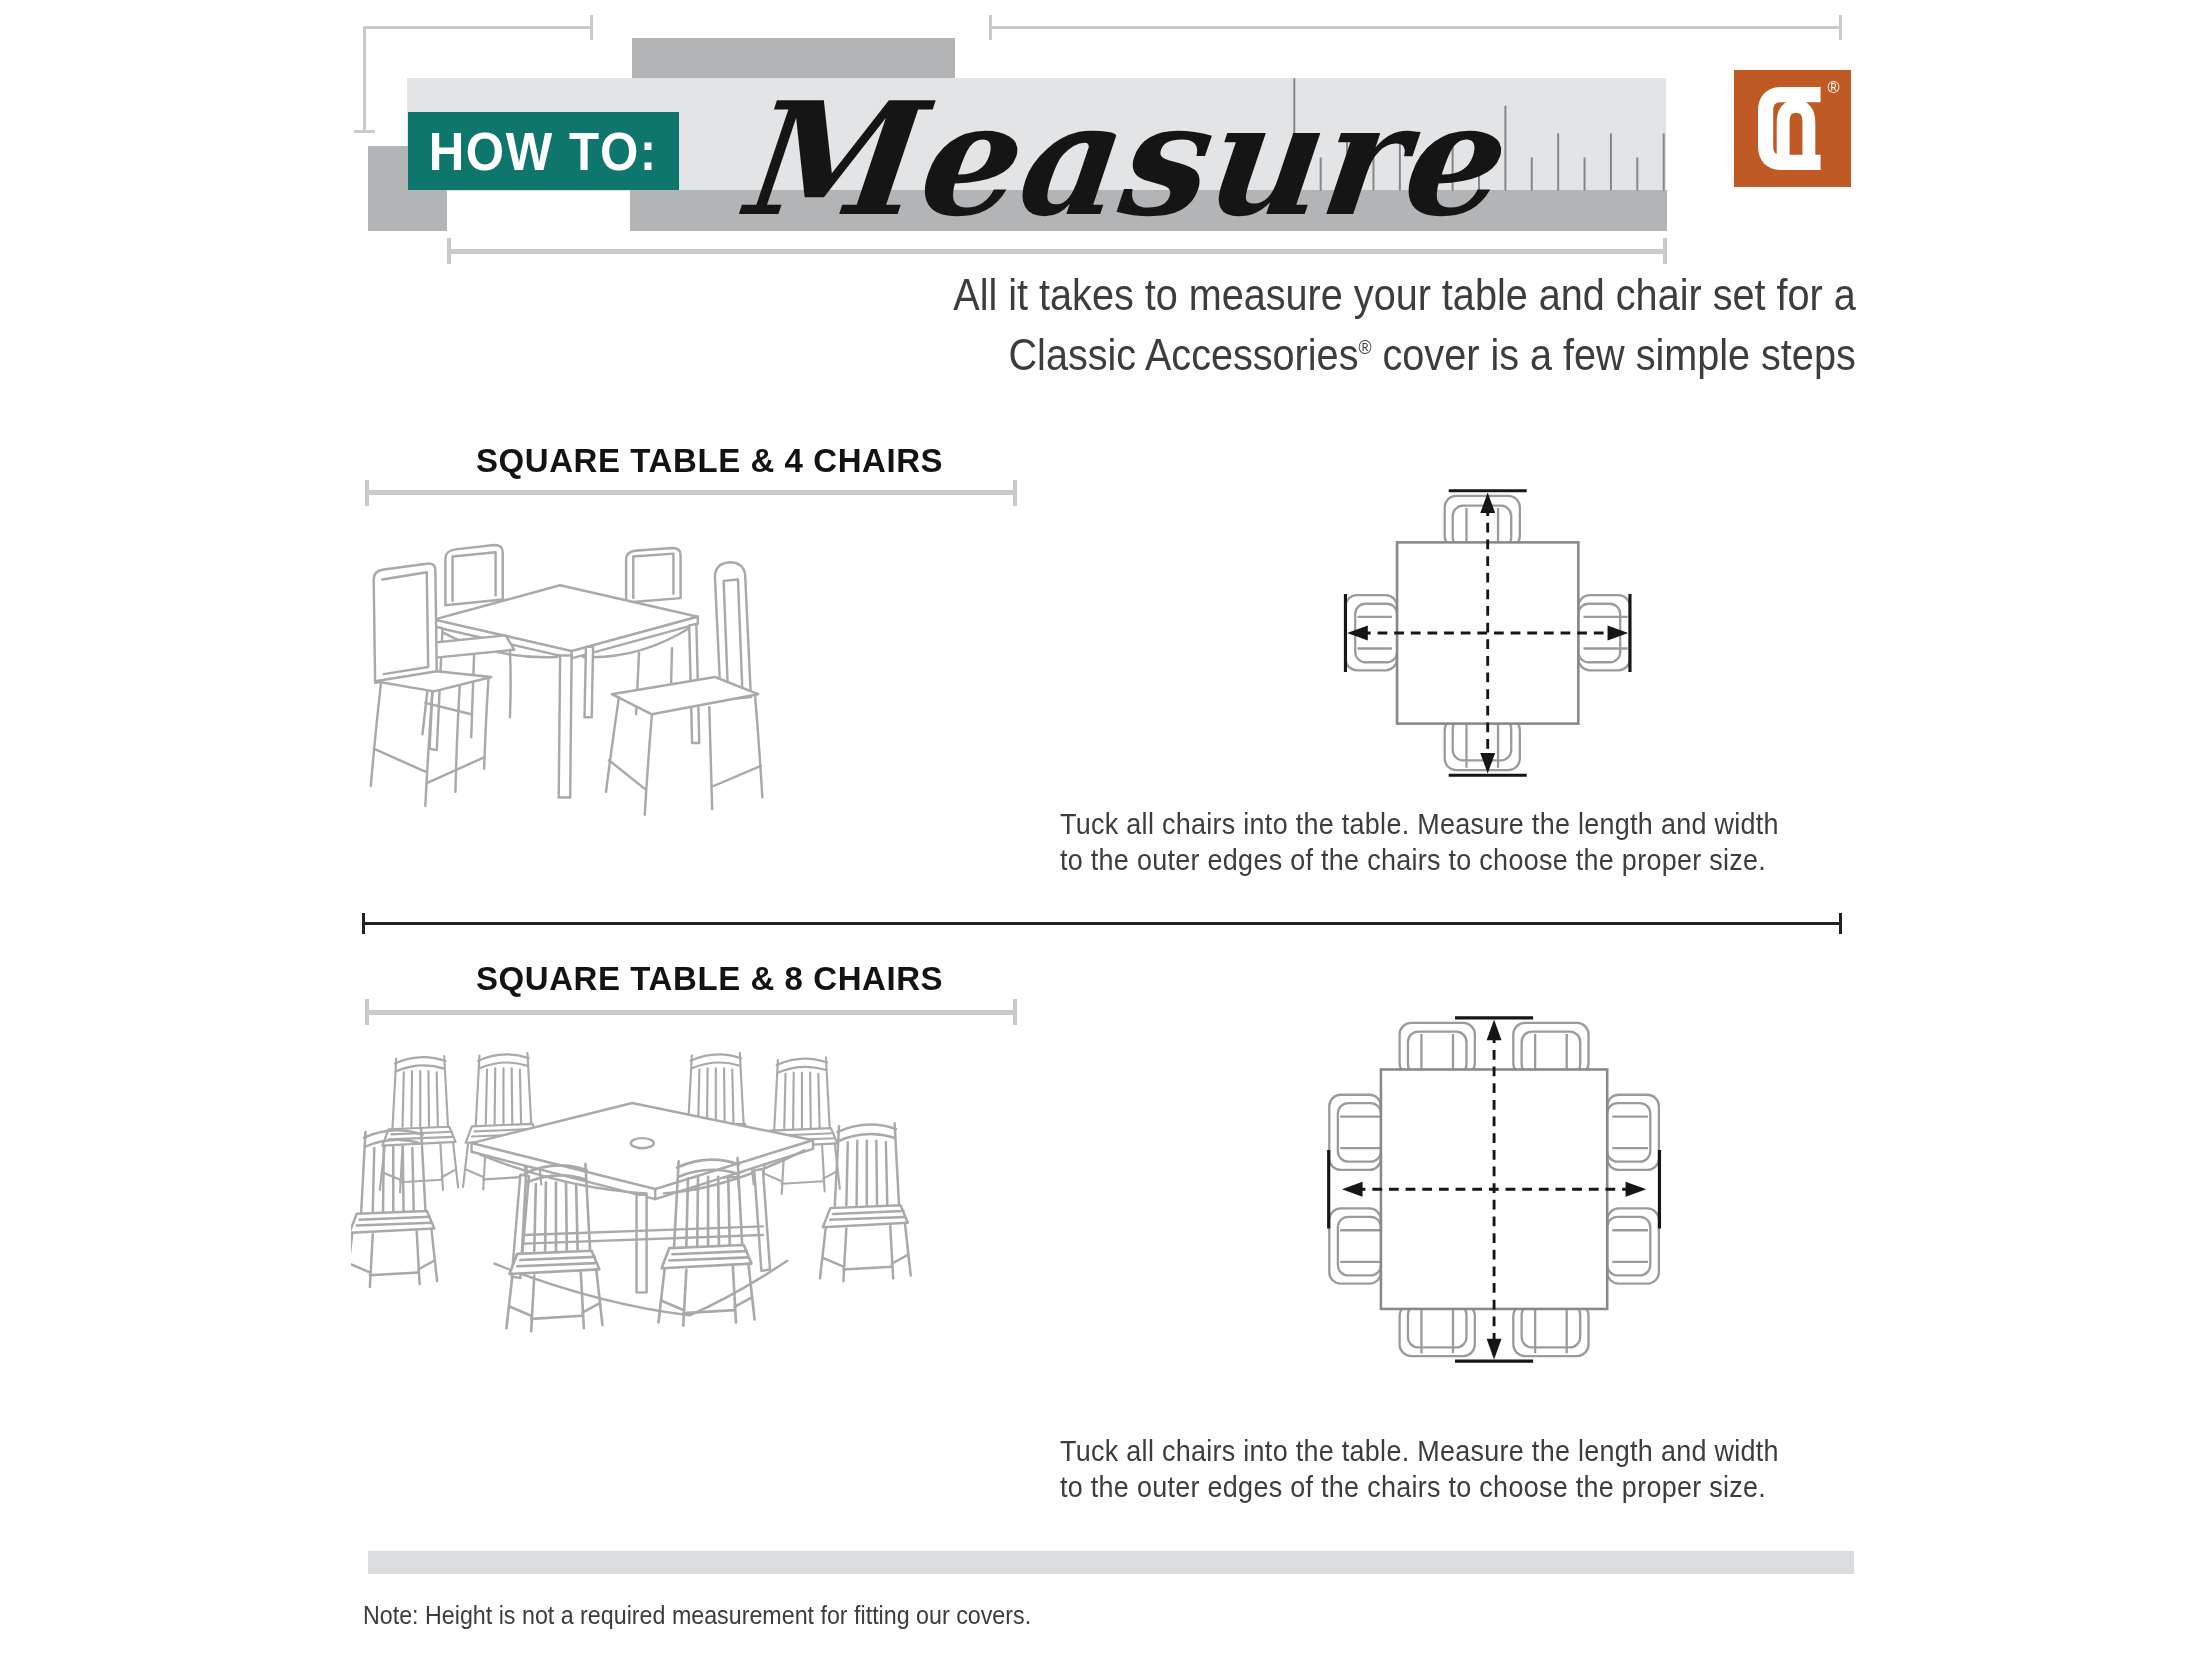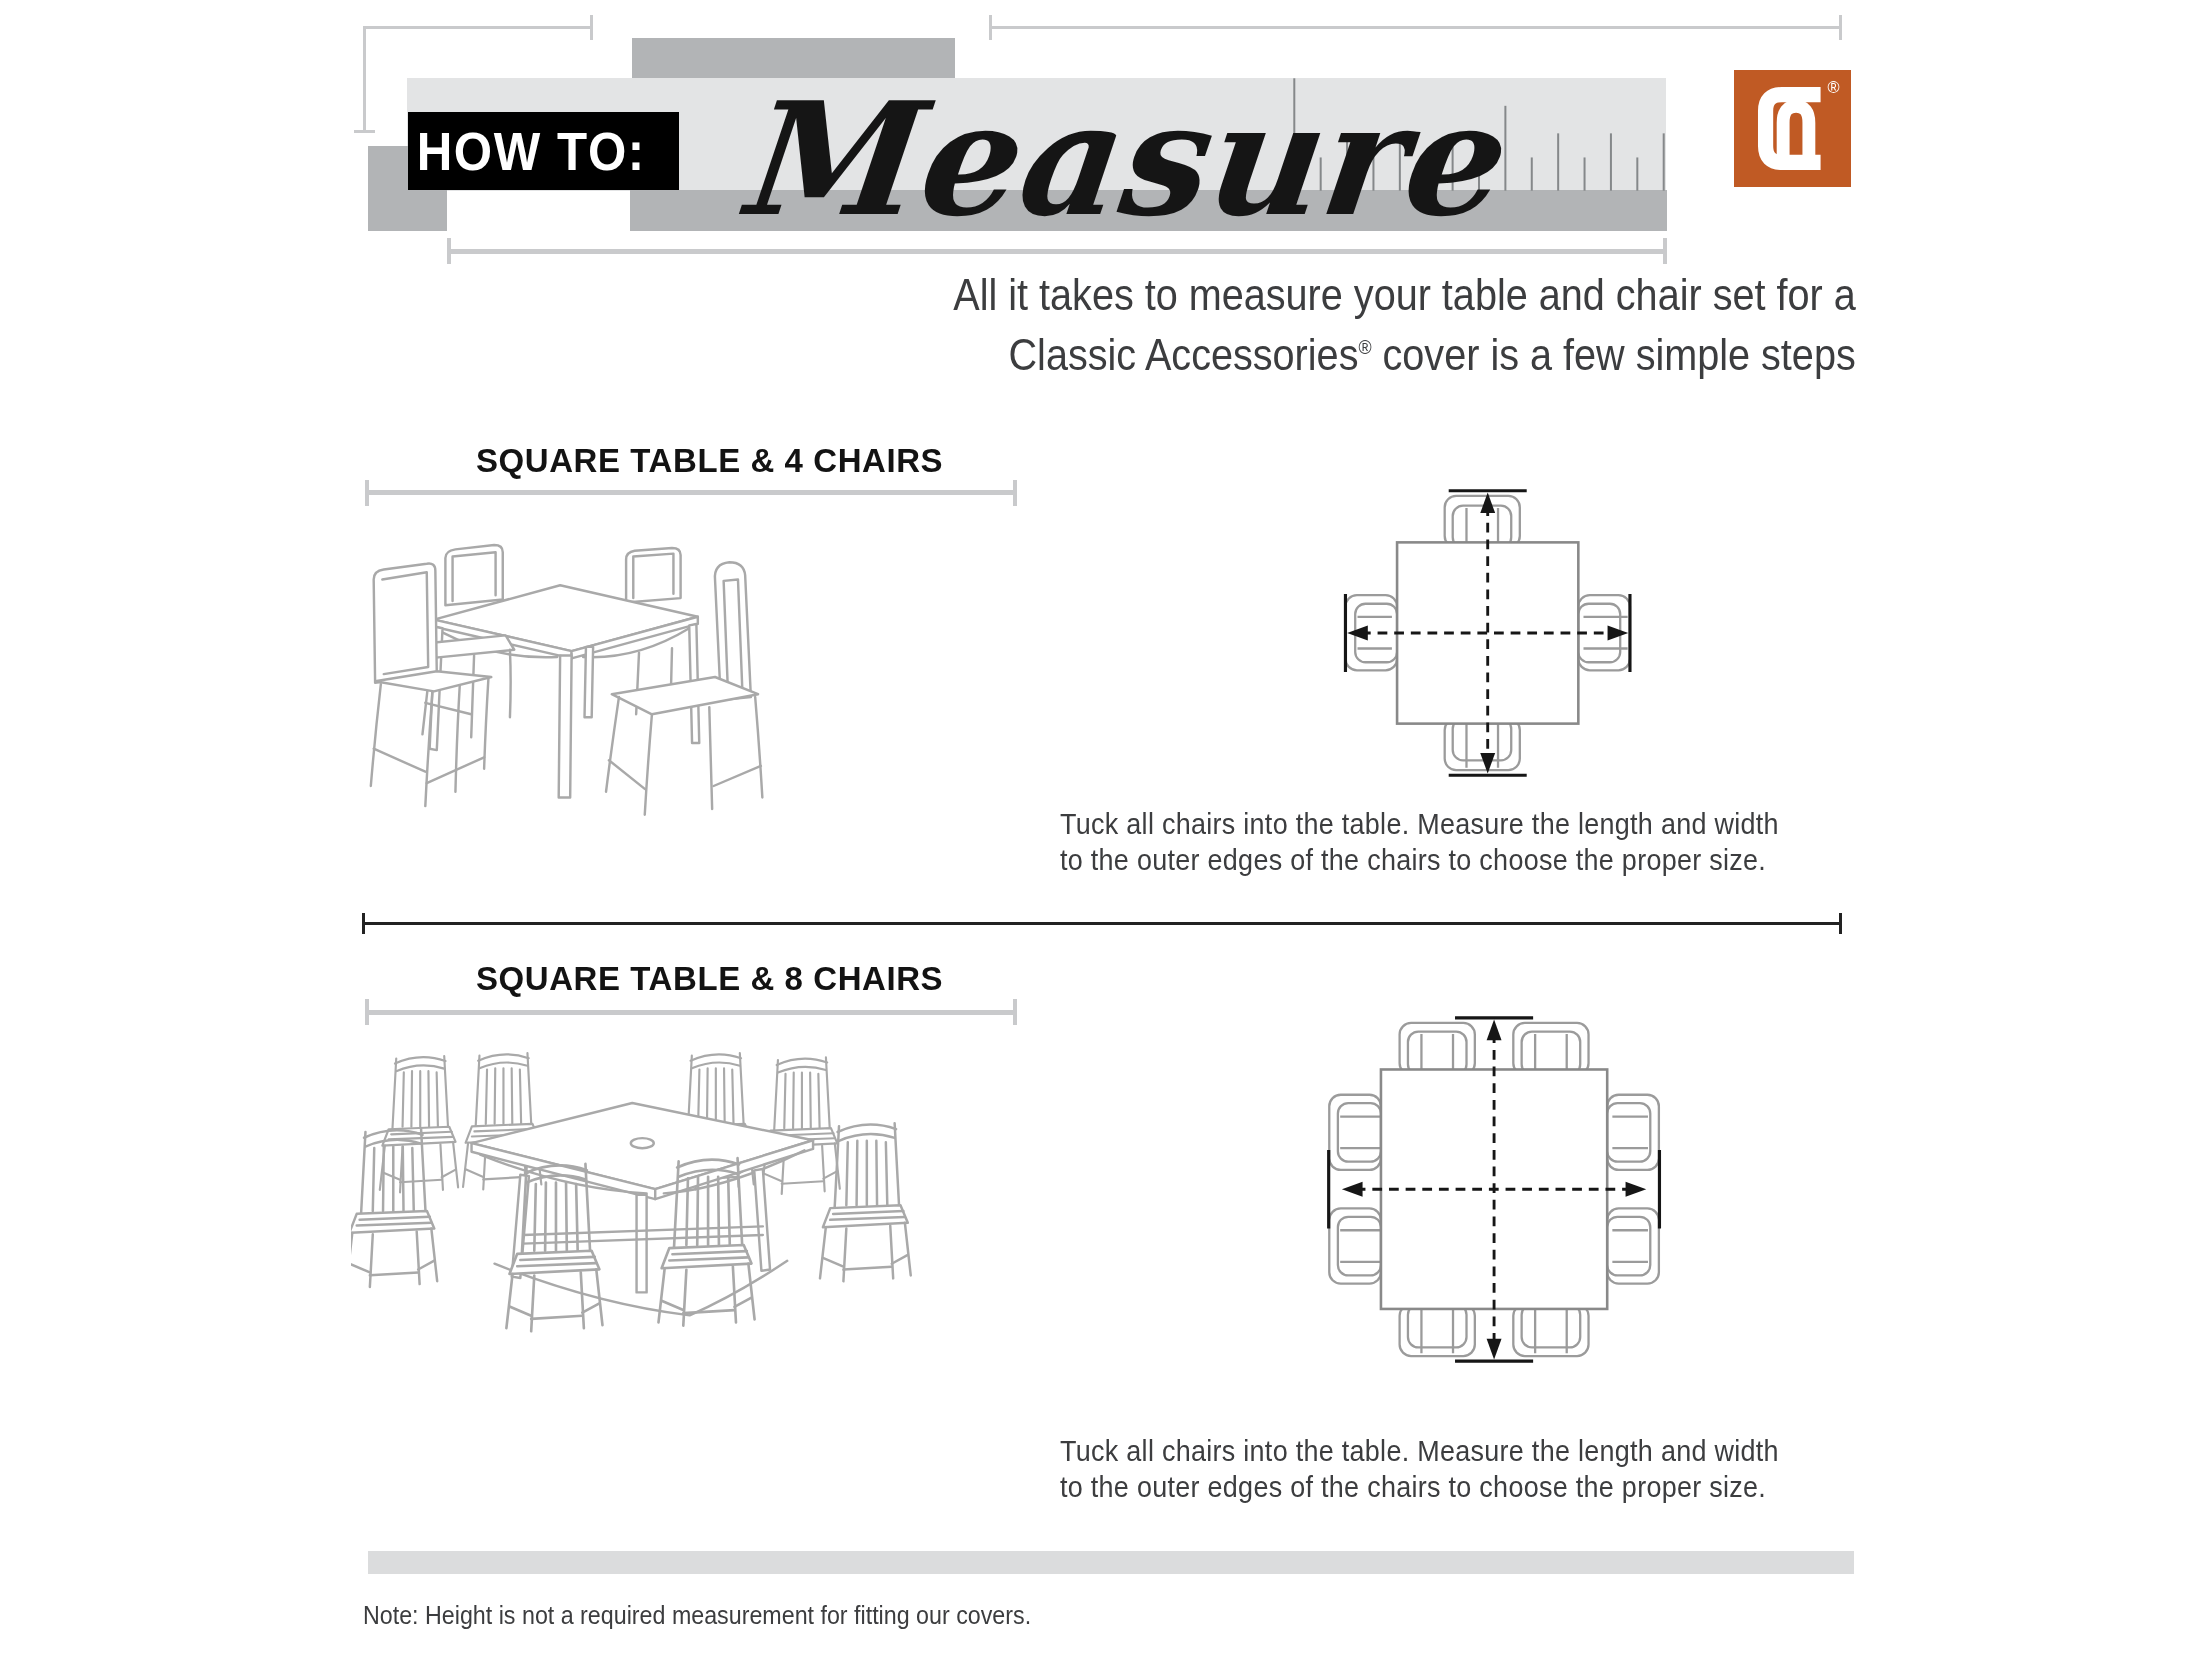--- a/index.html
+++ b/index.html
@@ -2,21 +2,21 @@
 <html style="font-size:9.2px"><head>
 <meta charset="utf-8">
 <style>
   html,body{margin:0;padding:0;background:#ffffff;}
   .page{position:relative;width:2205px;height:1655px;background:#fff;overflow:hidden;
         font-family:"Liberation Sans",sans-serif;}
   .abs{position:absolute;}
   
   .rect-med{background:#b2b4b6;}
   .band-light{background:#e3e4e5;}
-  .howto-box{background:#000000;display:flex;align-items:center;}
+  .howto-box{background:#0f766e;display:flex;align-items:center;justify-content:center;}
   .howto-text{color:#ffffff;font-weight:bold;font-size:53px;letter-spacing:1.7px;
               transform:scaleX(.93);transform-origin:50% 50%;white-space:nowrap;}
   .script-title{font-family:"DejaVu Serif",serif;font-style:italic;font-weight:bold;
                 font-size:156px;color:#151515;white-space:nowrap;line-height:184px;
                 transform:skewX(-8deg);transform-origin:0 100%;}
   
   .rule{background:#c9cacc;}
   .tick{background:#c9cacc;}
   .rule-dark{background:#222222;}
   .tick-dark{background:#222222;}

